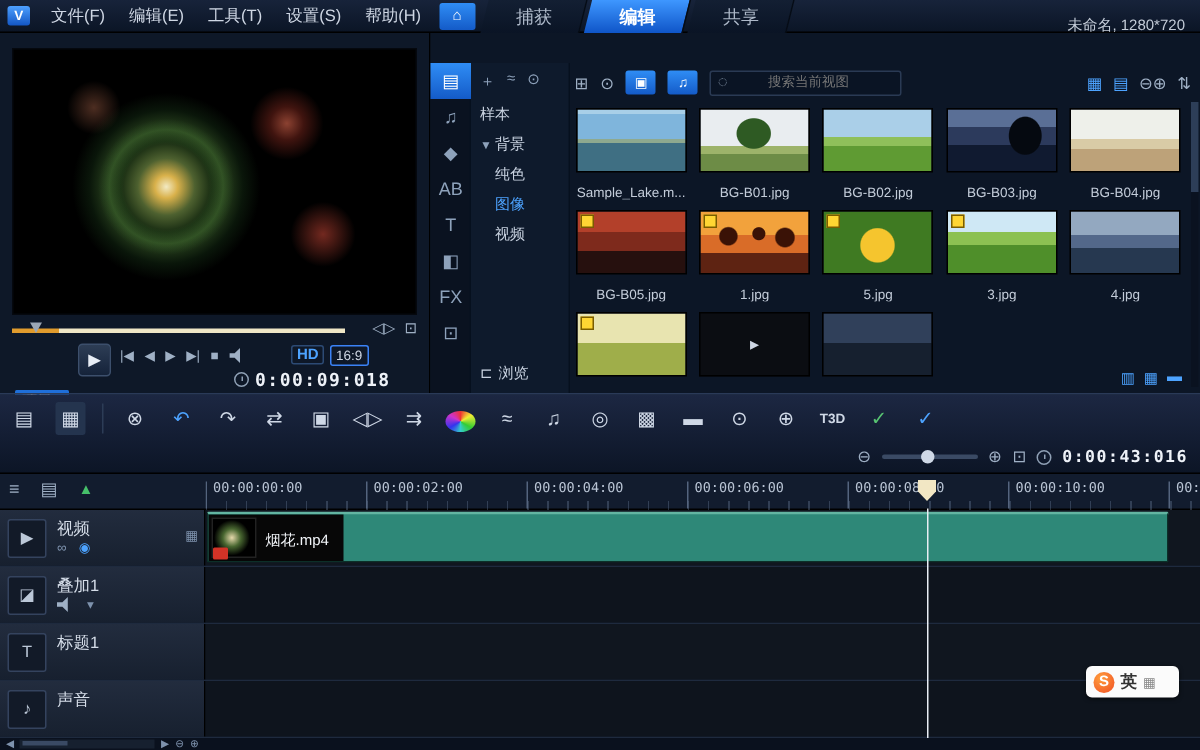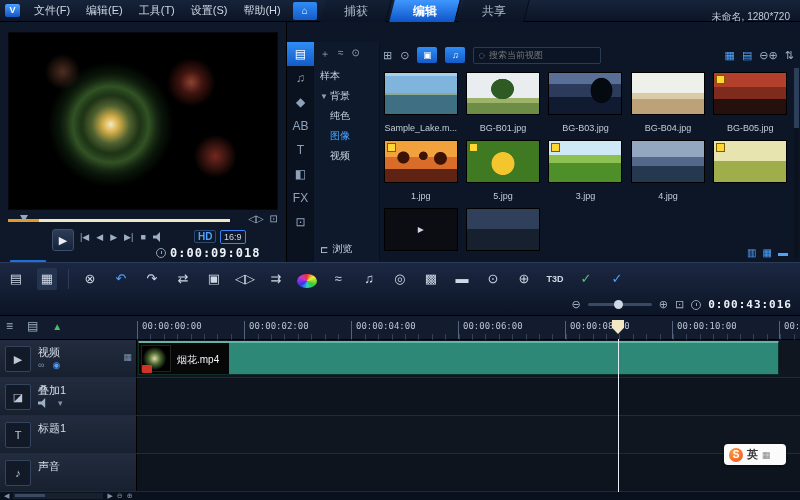--- a/index.html
+++ b/index.html
@@ -78,21 +78,21 @@
   .browse-row { position:absolute; left:2px; bottom:6px; display:flex; align-items:center; gap:4px;
     color:#c8d2e0; font-size:10px; padding-left:4px; width:80px; }
 
   .lib-toolbar { position:absolute; left:96px; right:6px; top:22px; height:22px; display:flex; align-items:center; gap:8px; }
   .lt-icon { color:#9fb0c5; font-size:11px; cursor:pointer; }
   .lt-chip { width:20px; height:16px; background:linear-gradient(#2f8df5,#145bc8); border-radius:2px;
     color:#fff; font-size:9px; text-align:center; line-height:16px; }
   .searchbox { display:flex; align-items:center; gap:4px; background:#0a1424; border:1px solid #2a3a54;
     border-radius:2px; height:17px; padding:0 4px; width:128px; }
   .searchbox input { background:transparent; border:none; outline:none; color:#cfd7e4; font-size:9px; width:100px;
-    font-family:Liberation Sans, sans-serif; }
+    font-family:Liberation Mono, monospace;text-align:center; }
   .lt-right { margin-left:auto; display:flex; gap:7px; align-items:center; }
   .lt-blue { color:#4da3ff; font-size:11px; }
 
   .grid { position:absolute; left:94px; top:50px; right:10px; height:190px; overflow:hidden;
     display:grid; grid-template-columns:repeat(5,1fr); grid-auto-rows:68px; column-gap:3px; }
   .cell { text-align:center; }
   .thumb { position:relative; width:74px; height:43px; margin:0 auto; background:#222;
     border:1px solid #000; overflow:hidden; }
   .th-label { margin-top:8px; font-size:9px; color:#c3ccd9; white-space:nowrap; overflow:hidden; }
   .mark { display:none; }
@@ -299,20 +299,24 @@
     <div class="grid">
       <div class="cell">
         <div class="thumb" data-scene="lake"></div>
         <div class="th-label">Sample_Lake.m...</div>
       </div>
       <div class="cell">
         <div class="thumb" data-scene="tree"></div>
         <div class="th-label">BG-B01.jpg</div>
       </div>
       <div class="cell">
+        <div class="thumb" data-scene="hill"></div>
+        <div class="th-label">BG-B02.jpg</div>
+      </div>
+      <div class="cell">
         <div class="thumb" data-scene="dusk"></div>
         <div class="th-label">BG-B03.jpg</div>
       </div>
       <div class="cell">
         <div class="thumb" data-scene="desert"></div>
         <div class="th-label">BG-B04.jpg</div>
       </div>
       <div class="cell">
         <div class="thumb" data-scene="sunset">
             <span class="mark" data-on="true"></span>

